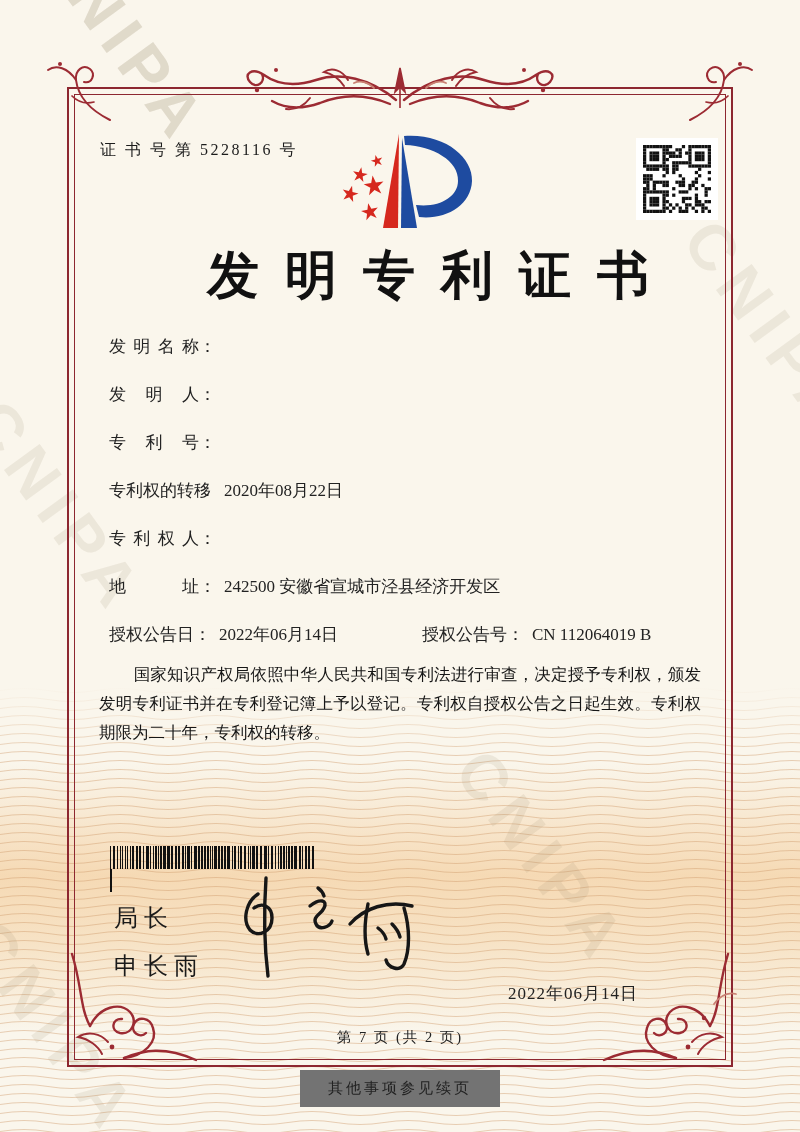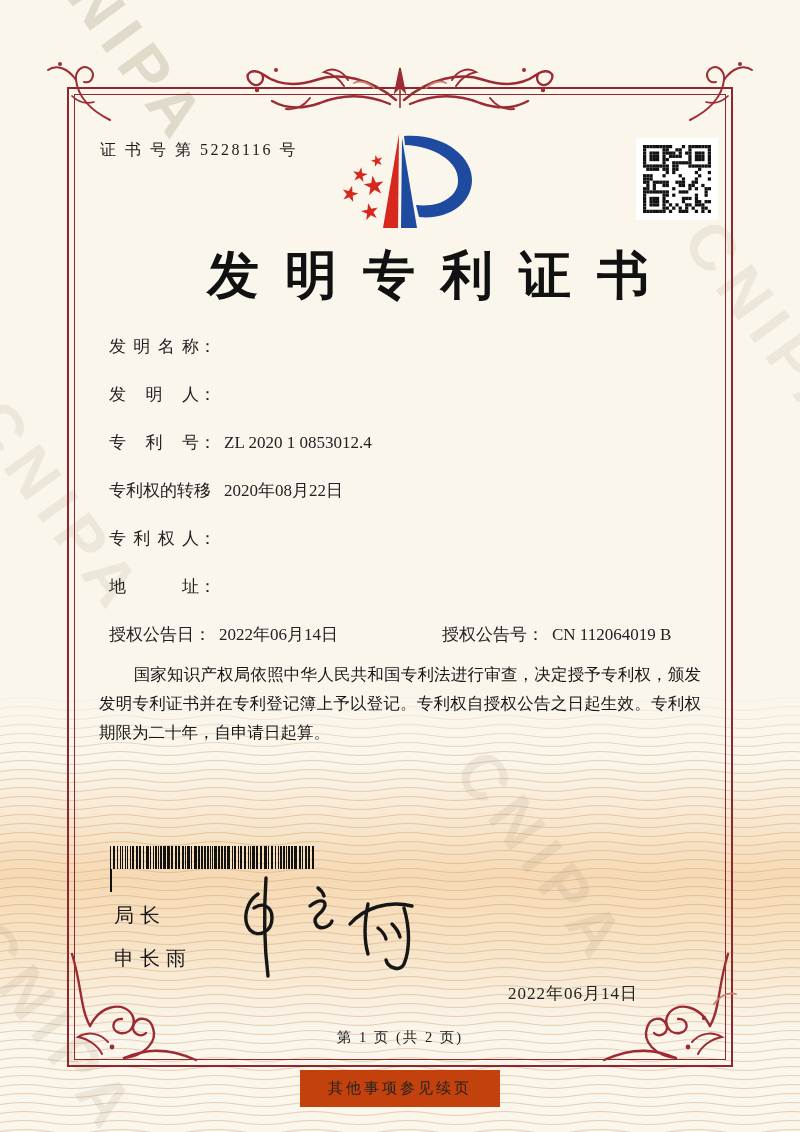--- a/index.html
+++ b/index.html
@@ -36,39 +36,39 @@
   .qr{position:absolute;left:636px;top:138px;width:82px;height:82px;background:#fff;
       display:flex;align-items:center;justify-content:center;}
 
   .title{position:absolute;left:0;top:241px;width:675px;text-align:right;
          font-size:52px;font-weight:bold;letter-spacing:26px;text-indent:26px;color:#111;}
 
   .rows{position:absolute;left:109px;top:334px;width:620px;font-size:17px;}
   .row{display:flex;line-height:26px;margin-bottom:22px;white-space:nowrap;}
   .lbl{display:inline-block;width:90px;text-align:justify;text-align-last:justify;}
   .colon{margin-right:8px;}
-  .dual{display:flex;gap:20px;}
+  .dual{display:flex;}
   .dual .grp2{margin-left:84px;display:flex;}
 
   .paras{position:absolute;left:99px;top:660px;width:602px;font-size:16.5px;
          line-height:1.76;text-align:justify;color:#161616;}
   .paras p{margin:0;text-indent:2.1em;}
 
   .barcode{position:absolute;left:110px;top:846px;width:206px;height:23px;font-size:0;}
   .barcode i{display:inline-block;height:100%;background:#111;vertical-align:top;}
 
   .signer{position:absolute;left:114px;top:902px;font-family:Liberation Sans, sans-serif;
-          font-size:20px;letter-spacing:6px;color:#1a1a1a;}
+          font-size:24px;letter-spacing:6px;color:#1a1a1a;}
   .signer div{margin-bottom:16px;}
   svg.sig{position:absolute;left:222px;top:872px;}
 
   .issue-date{position:absolute;left:468px;top:982px;width:210px;text-align:center;font-size:17px;letter-spacing:1px;}
   .pageinfo{position:absolute;left:0;top:1028px;width:800px;text-align:center;font-size:14.5px;letter-spacing:2px;}
   .note{position:absolute;left:50%;top:1070px;transform:translateX(-50%);
-        background:#c2410c;padding:9px 28px;font-size:15px;letter-spacing:3px;white-space:nowrap;}
+        background:#737373;padding:9px 28px;font-size:15px;letter-spacing:3px;white-space:nowrap;}
 
   .orn{color:#9c2b33;position:absolute;}
 </style>
 </head>
 <body>
 
 <div class="band"></div>
 <svg class="waves" width="800" height="446">
   <defs>
     <pattern id="wv" width="96" height="9" patternUnits="userSpaceOnUse">
@@ -391,54 +391,54 @@
   </div>
 
   <div class="row">
     <span class="lbl">发明人</span>
       <span class="colon">：</span>
   </div>
 
   <div class="row">
     <span class="lbl">专利号</span>
       <span class="colon">：</span>
-    <span class="val">ZL 2020 1 0853012.4</span>
   </div>
 
   <div class="row">
     <span class="lbl">专利权的转移</span>
       <span class="colon">：</span>
     <span class="val">2020年08月22日</span>
   </div>
 
   <div class="row">
     <span class="lbl">专利权人</span>
       <span class="colon">：</span>
   </div>
 
   <div class="row">
     <span class="lbl">地址</span>
       <span class="colon">：</span>
+    <span class="val">242500  安徽省宣城市泾县经济开发区</span>
   </div>
 <div class="row dual" id="dualrow">
     <span class="grp1" style="display:flex">
       <span>授权公告日</span>
         <span class="colon">：</span>
       <span>2022年06月14日</span>
     </span>
     <span class="grp2">
       <span>授权公告号</span>
         <span class="colon">：</span>
       <span>CN 112064019 B</span>
     </span>
   </div>
 </div>
 
 <div class="paras">
-  <p>国家知识产权局依照中华人民共和国专利法进行审查，决定授予专利权，颁发发明专利证书并在专利登记簿上予以登记。专利权自授权公告之日起生效。专利权期限为二十年，自申请日起算。</p>
+  <p>国家知识产权局依照中华人民共和国专利法进行审查，决定授予专利权，颁发发明专利证书并在专利登记簿上予以登记。专利权自授权公告之日起生效。专利权期限为二十年，专利权的转移。</p>
 </div>
 
 <div class="barcode" id="barcode"><i style="width:1px;margin-right:2px"></i><i style="width:2px;margin-right:2px"></i><i style="width:1px;margin-right:2px"></i><i style="width:1px;margin-right:1px"></i><i style="width:1px;margin-right:2px"></i><i style="width:1px;margin-right:1px"></i><i style="width:1px;margin-right:2px"></i><i style="width:1px;margin-right:1px"></i><i style="width:2px;margin-right:2px"></i><i style="width:2px;margin-right:1px"></i><i style="width:2px;margin-right:2px"></i><i style="width:1px;margin-right:2px"></i><i style="width:3px;margin-right:1px"></i><i style="width:1px;margin-right:2px"></i><i style="width:1px;margin-right:1px"></i><i style="width:2px;margin-right:1px"></i><i style="width:1px;margin-right:1px"></i><i style="width:2px;margin-right:1px"></i><i style="width:3px;margin-right:1px"></i><i style="width:3px;margin-right:1px"></i><i style="width:2px;margin-right:2px"></i><i style="width:2px;margin-right:1px"></i><i style="width:2px;margin-right:2px"></i><i style="width:2px;margin-right:1px"></i><i style="width:1px;margin-right:1px"></i><i style="width:3px;margin-right:1px"></i><i style="width:1px;margin-right:2px"></i><i style="width:3px;margin-right:1px"></i><i style="width:2px;margin-right:1px"></i><i style="width:2px;margin-right:1px"></i><i style="width:2px;margin-right:1px"></i><i style="width:2px;margin-right:1px"></i><i style="width:1px;margin-right:1px"></i><i style="width:1px;margin-right:1px"></i><i style="width:3px;margin-right:1px"></i><i style="width:2px;margin-right:1px"></i><i style="width:2px;margin-right:1px"></i><i style="width:2px;margin-right:1px"></i><i style="width:3px;margin-right:2px"></i><i style="width:1px;margin-right:1px"></i><i style="width:2px;margin-right:2px"></i><i style="width:1px;margin-right:1px"></i><i style="width:2px;margin-right:2px"></i><i style="width:2px;margin-right:2px"></i><i style="width:1px;margin-right:1px"></i><i style="width:1px;margin-right:1px"></i><i style="width:3px;margin-right:1px"></i><i style="width:2px;margin-right:2px"></i><i style="width:2px;margin-right:2px"></i><i style="width:3px;margin-right:1px"></i><i style="width:1px;margin-right:2px"></i><i style="width:2px;margin-right:2px"></i><i style="width:1px;margin-right:2px"></i><i style="width:1px;margin-right:1px"></i><i style="width:2px;margin-right:1px"></i><i style="width:2px;margin-right:1px"></i><i style="width:1px;margin-right:1px"></i><i style="width:2px;margin-right:1px"></i><i style="width:2px;margin-right:1px"></i><i style="width:3px;margin-right:2px"></i><i style="width:2px;margin-right:1px"></i><i style="width:1px;margin-right:2px"></i><i style="width:2px;margin-right:1px"></i><i style="width:2px;margin-right:2px"></i><i style="width:2px;margin-right:1px"></i><i style="width:2px;margin-right:1px"></i></div>
 
 <div class="signer">
   <div>局长</div>
   <div>申长雨</div>
 </div>
 <svg class="sig" width="218" height="112" viewBox="0 0 218 112">
   <g fill="none" stroke="#161616" stroke-width="3.4" stroke-linecap="round" stroke-linejoin="round">
@@ -448,14 +448,14 @@
     <path d="M96,16 C99,18 101,21 102,24"></path>
     <path d="M128,52 C142,36 166,28 190,34"></path>
     <path d="M146,32 C142,52 142,68 146,82"></path>
     <path d="M182,36 C188,56 188,78 182,92 C178,100 166,96 164,88"></path>
     <path d="M156,56 C160,59 163,63 164,67"></path>
     <path d="M170,52 C174,56 177,61 178,65"></path>
   </g>
 </svg>
 
 <div class="issue-date">2022年06月14日</div>
-<div class="pageinfo">第 1 页 (共 2 页)</div>
+<div class="pageinfo">第 7 页 (共 2 页)</div>
 <div class="note">其他事项参见续页</div>
 
 </body></html>

